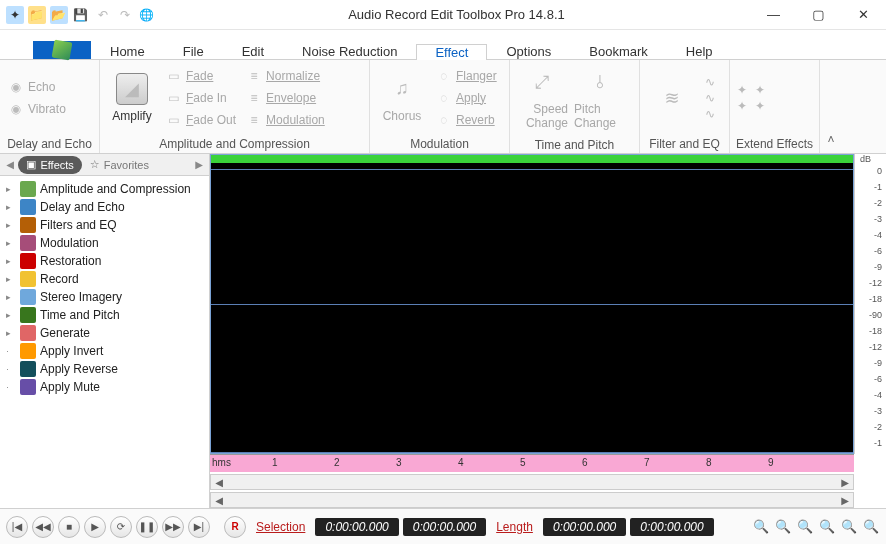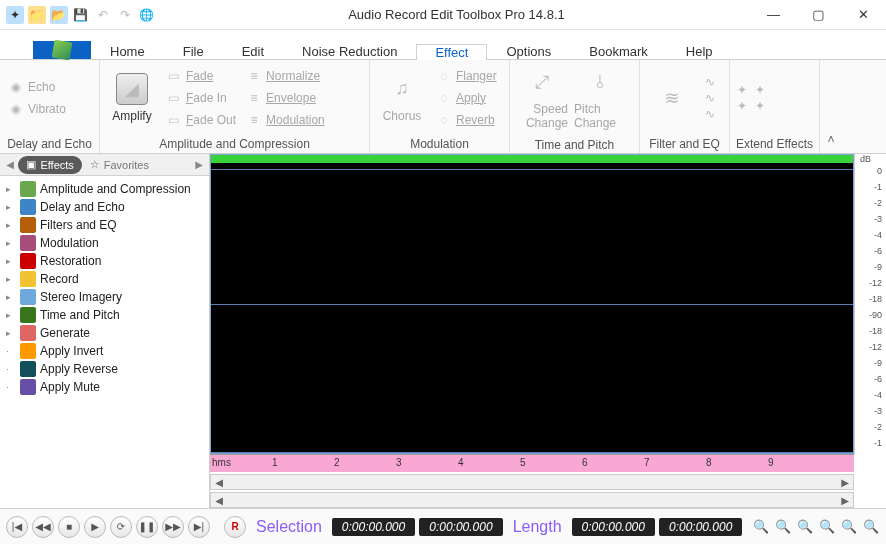--- a/index.html
+++ b/index.html
@@ -57,21 +57,21 @@
 .ruler { height:18px; background:#f9a8d4; border-top:1px solid #999; position:relative; font-size:10px; color:#333; margin-right:32px;}
 .ruler .unit{ position:absolute; left:2px; top:2px;}
 .ruler .tick{ position:absolute; top:2px;}
 .hscroll { height:16px; background:#f0f0f0; border:1px solid #ccc; margin-right:32px; margin-top:2px; position:relative; font-size:10px; color:#666;}
 .hscroll .arr{position:absolute; top:0; width:16px; height:14px; display:flex; align-items:center; justify-content:center;}
 
 
 .status { height:36px; border-top:1px solid #d0d0d0; display:flex; align-items:center; padding:0 6px; gap:4px; background:#fafafa;}
 .tbtn { width:22px; height:22px; border:1px solid #bbb; border-radius:11px; background:linear-gradient(#fff,#e6e6e6); display:flex; align-items:center; justify-content:center; font-size:10px; color:#555;}
 .tbtn.r{ color:#c00; font-weight:bold;}
-.slab { font-size:16px; color:#8b5cf6; padding:0 6px;}
+.slab { font-size:12px; color:#b91c1c; padding:0 6px;text-decoration:underline;}
 .tbox { background:#222; color:#fff; font-style:italic; font-size:12px; padding:2px 10px; border-radius:2px;}
 .zoom { margin-left:auto; display:flex; gap:4px;}
 .zico { width:18px; height:18px; color:#aaa; display:flex; align-items:center; justify-content:center; font-size:13px;}
 </style>
 </head>
 <body>
 
 <div class="titlebar">
   <div class="qat">
     <span class="ico" style="background:#bde0ff">✦</span>

